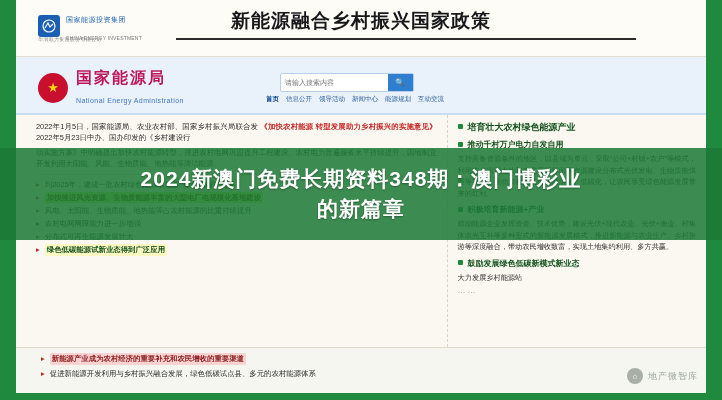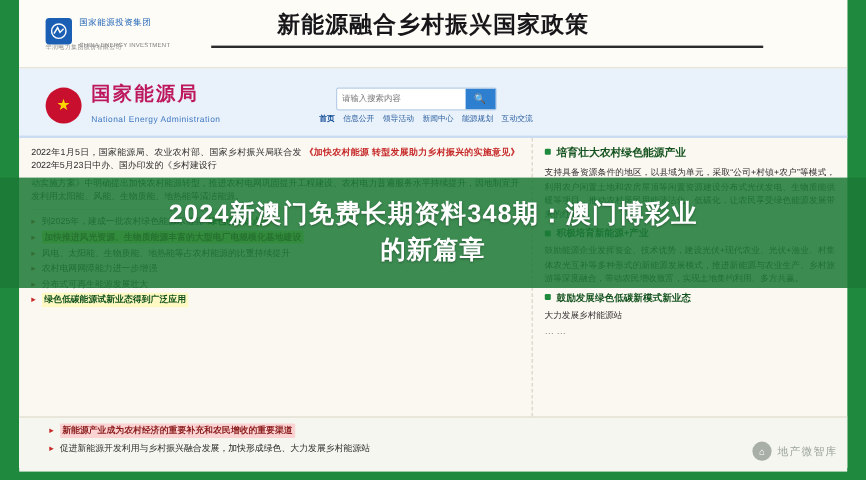--- a/index.html
+++ b/index.html
@@ -77,21 +77,21 @@
     width:26px;height:17px;background:#2f7fd1;color:#fff;font-size:8px;
     display:flex;align-items:center;justify-content:center;
   }
   .nea-nav{
     position:absolute;left:250px;top:38px;display:flex;gap:7px;font-size:6.5px;color:#2b5f9e;
   }
   .nea-nav span{white-space:nowrap;}
   .nea-nav .active{color:#0f4a94;font-weight:bold;}
 
   
-  .body{position:relative;height:232px;display:flex;}
+  .body{position:relative;height:232px;display:flex;padding-left:10px;}
   .col{position:relative;padding:6px 10px 0 10px;box-sizing:border-box;}
   .col-l{width:62%;border-right:1px dashed #d9d3c6;}
   .col-r{width:38%;}
 
   .p{font-size:7.4px;line-height:1.55;color:#2c2c2c;margin:0 0 3px 0;text-align:justify;}
   .p .em{color:#c62828;font-weight:bold;}
 
   .hl{
     display:inline-block;background:#bef264;color:#5a3c00;font-weight:bold;
     padding:0 2px;border-radius:1px;
@@ -252,39 +252,40 @@
 
         <p class="bullet">
           <span class="dot">▸</span>
           <span class="hl-green">绿色低碳能源试新业态得到广泛应用</span>
         </p>
       </div>
 
       <div class="col col-r">
         <div class="sec-title">培育壮大农村绿色能源产业</div>
 
+        <div class="sub-title">推动千村万户电力自发自用</div>
         <p class="rp">支持具备资源条件的地区，以县域为单元，采取“公司+村镇+农户”等模式，利用农户闲置土地和农房屋顶等闲置资源建设分布式光伏发电、生物质能供暖等项目，推动农村居民用能清洁化、低碳化，让农民享受绿色能源发展带来的红利。</p>
 
         <div class="sub-title">积极培育新能源+产业</div>
         <p class="rp">鼓励能源企业发挥资金、技术优势，建设光伏+现代农业、光伏+渔业、村集体农光互补等多种形式的新能源发展模式，推进新能源与农业生产、乡村旅游等深度融合，带动农民增收致富，实现土地集约利用、多方共赢。</p>
 
         <div class="sub-title">鼓励发展绿色低碳新模式新业态</div>
         <p class="rp">大力发展乡村能源站</p>
         <div class="dots">……</div>
       </div>
     </div>
 
     <div class="strip">
       <p class="line">
         <span class="dot">▸</span>
         <span class="hl-red">新能源产业成为农村经济的重要补充和农民增收的重要渠道</span>
       </p>
       <p class="line">
         <span class="dot">▸</span>
-        <span>促进新能源开发利用与乡村振兴融合发展，加快形成绿色、大力发展乡村能源站</span>
+        <span>促进新能源开发利用与乡村振兴融合发展，绿色低碳试点县、多元的农村能源体系</span>
       </p>
     </div>
 
   </div>
 
   <div class="overlay">
     <div class="t1">2024新澳门免费长期资料348期：澳门博彩业</div>
     <div class="t2">的新篇章</div>
   </div>
 

